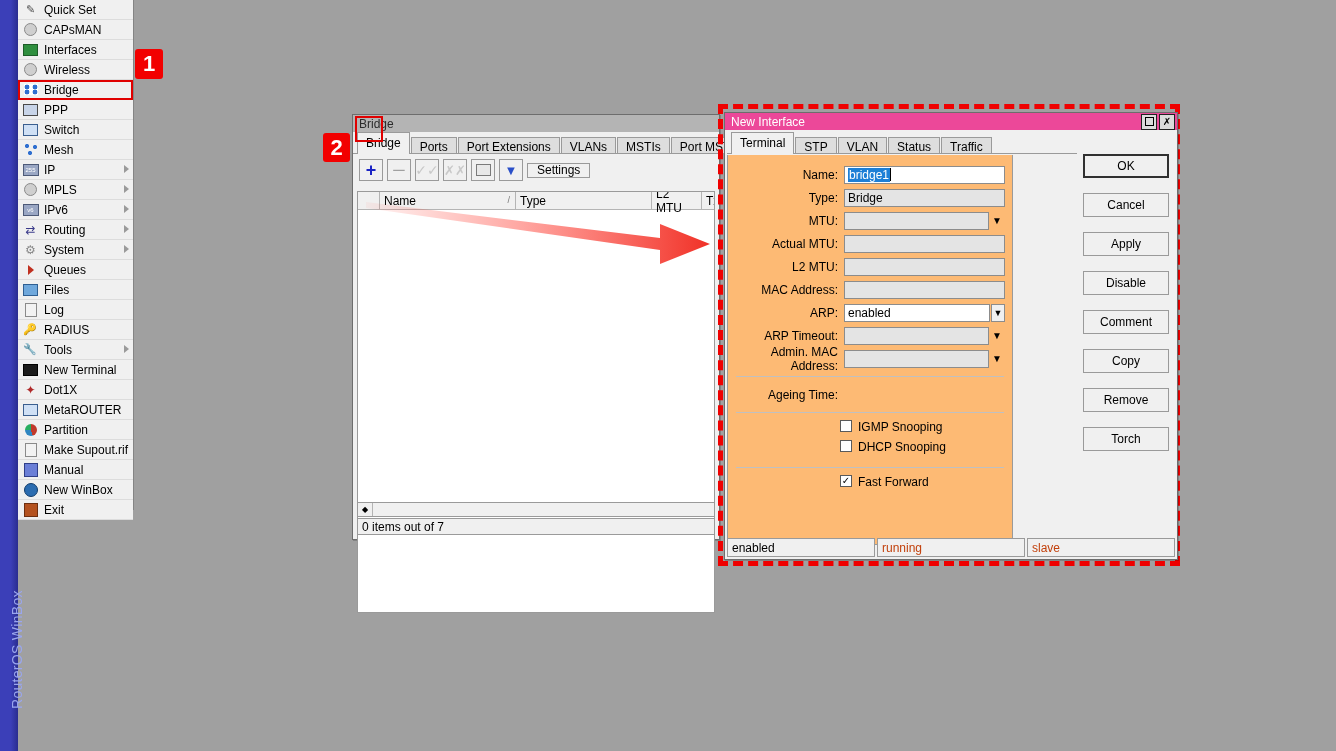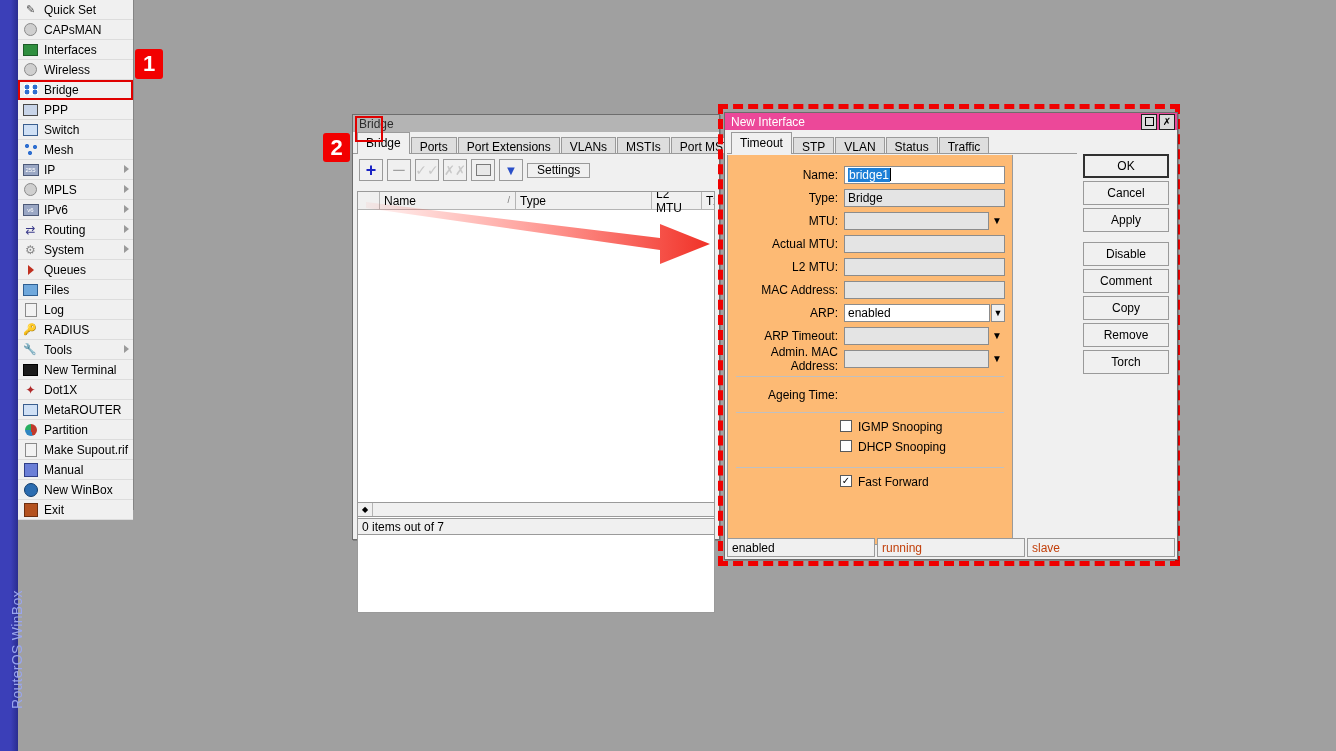--- a/index.html
+++ b/index.html
@@ -176,21 +176,21 @@
   }
   .fsep{height:1px;background:#c0c0c0;margin:7px 8px 7px 8px;}
   .cbrow{display:flex;align-items:flex-start;height:20px;padding-left:112px;}
   .cbox{
     width:12px;height:12px;border:1px solid #5a5a5a;background:#fff;
     margin-right:6px;display:flex;align-items:center;justify-content:center;
     font-size:10px;line-height:1;box-sizing:border-box;
   }
   #ni-btns{position:absolute;left:358px;top:24px;width:86px;}
   .dbtn{
-    width:86px;height:24px;margin-bottom:3px;background:#f0f0f0;border:1px solid #9a9a9a;
+    width:86px;height:24px;margin-bottom:15px;background:#f0f0f0;border:1px solid #9a9a9a;
     display:flex;align-items:center;justify-content:center;font-size:12px;box-sizing:border-box;
   }
   .dbtn.primary{border:2px solid #303030;}
   .dbtn.gap{margin-top:10px;}
   #ni-statusbar{
     position:absolute;left:2px;bottom:2px;right:2px;height:19px;display:flex;gap:2px;
   }
   .sb-cell{
     flex:1;border:1px solid #9a9a9a;background:#f0f0f0;box-sizing:border-box;
     display:flex;align-items:center;padding-left:4px;font-size:12px;
@@ -463,21 +463,21 @@
         </span>
       <span class="tbtn">
           <span>✗</span>
         </span>
     </span>
   </div>
 
   <div id="ni-body">
     <div id="ni-left">
       <div class="tabstrip" id="ni-tabs">
-          <div class="tab active">Timeout</div>
+          <div class="tab active">Terminal</div>
           <div class="tab">STP</div>
           <div class="tab">VLAN</div>
           <div class="tab">Status</div>
           <div class="tab">Traffic</div>
         </div>
       <div id="ni-form">
           <div class="frow">
             <span class="flabel">Name:</span>
             <span class="finput">
               <span class="sel-text">bridge1</span>

